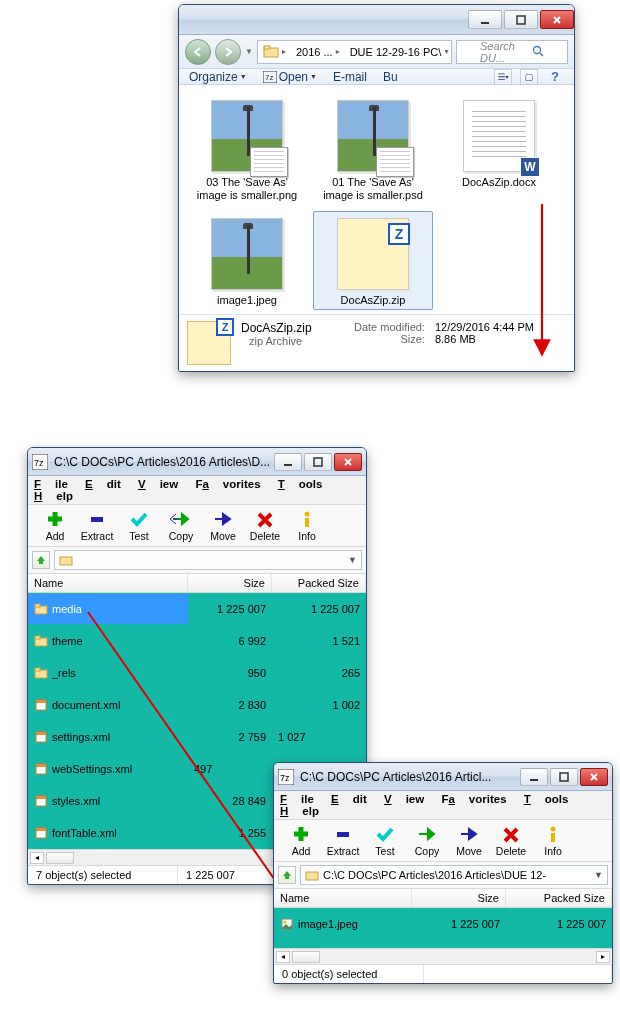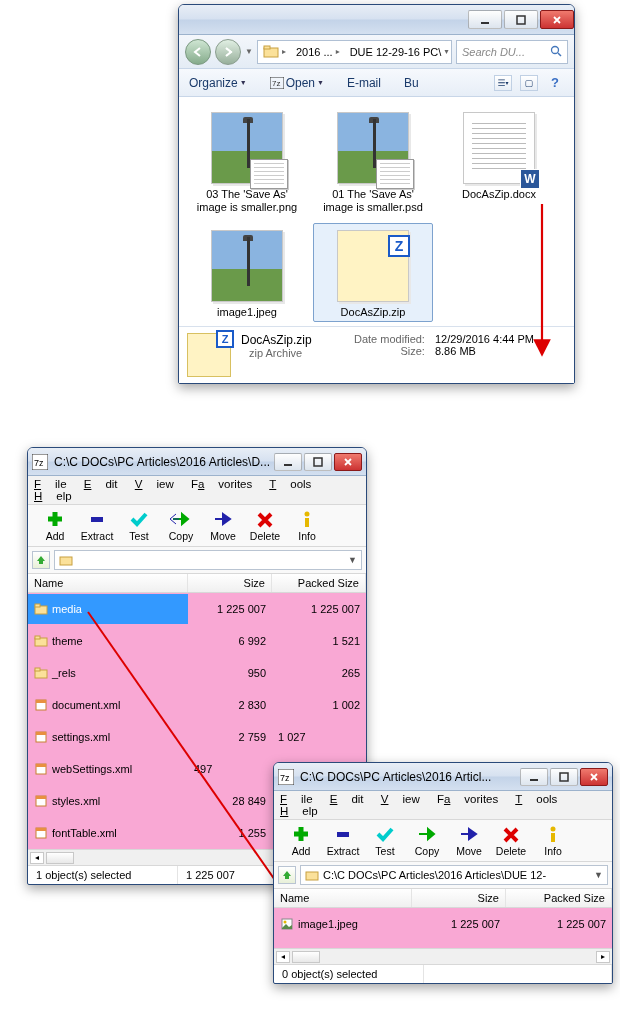--- a/index.html
+++ b/index.html
@@ -32,29 +32,29 @@
   .win-btns { display: flex; gap: 2px; }
   .win-btn {
     width: 28px; height: 18px; border-radius: 2px;
     border: 1px solid rgba(0,0,0,0.25);
     background: linear-gradient(to bottom, #fefefe 0%, #dde5ee 100%);
     display:flex; align-items:center; justify-content:center;
   }
   .win-btn.close { background: linear-gradient(to bottom, #f07a6e 0%, #c33 100%); border: 1px solid #8a1a1a;}
   .win-btn svg { display:block; }
   .menubar { padding: 2px 6px; background: #f2f2f2; border-bottom: 1px solid #d8d8d8; }
-  .menubar span { margin-right: 14px; }
+  .menubar span { margin-right: 14px; font-weight: bold; }
   .menubar .u { text-decoration: underline; }
   .toolbar7z { display:flex; padding:4px 6px; border-bottom: 1px solid #d8d8d8; background:#f9f9f9; }
   .tool7z { width: 42px; text-align:center; font-size:10.5px; }
   .tool7z svg { display:block; margin: 0 auto 1px;}
   .pathbar { display:flex; align-items:center; padding:3px 4px; gap:4px; border-bottom: 1px solid #d8d8d8; background:#f9f9f9; }
   .pathinput { flex:1; border:1px solid #b9c4d2; background:#fff; height:20px; display:flex; align-items:center; padding:0 4px; font-size:11px; overflow:hidden; white-space:nowrap;}
   .pathinput .dd { margin-left:auto; color:#555; font-size:9px;}
-  .listbox { background:#f9a8d4; }
+  .listbox { background:#14b8a6; }
   .listhead { display:flex; border-bottom:1px solid #d8d8d8; font-size:11px; }
   .listhead .col { border-right:1px solid #e4e4e4; padding:3px 6px; background: linear-gradient(to bottom,#fff,#f0f0f0);}
   .row { display:flex; font-size:11px; padding:1px 0; }
   .row .cell { padding:9px 6px; white-space:nowrap; overflow:hidden; }
   .row.sel .namecell { background:#3399ff; color:#fff; }
   .folder-ico, .file-ico { display:inline-block; width:14px; height:12px; vertical-align:-2px; margin-right:4px;}
   .scrollh { border-top:1px solid #d8d8d8; height:16px; background:#f0f0f0; display:flex; align-items:center; padding:0 2px; gap:2px;}
   .scrollh .ar { width:14px; height:12px; border:1px solid #c8c8c8; background:#fff; font-size:8px; display:flex;align-items:center;justify-content:center;}
   .scrollh .thumb { width:28px; height:12px; border:1px solid #c8c8c8; background:linear-gradient(#fff,#e8e8e8);}
   .statusbar { border-top:1px solid #d8d8d8; display:flex; font-size:11px; }
@@ -65,23 +65,23 @@
   .explorer .win-btns { margin-left:auto; }
   .explorer .win-btn { width: 34px; height: 19px; }
   .explorer .navrow { height: 34px; display:flex; align-items:center; padding:2px 6px; gap:4px;
     background: linear-gradient(to bottom,#f3f6fb,#e4ecf5); border-bottom:1px solid #c8d6e8;}
   .navbtn { width:26px; height:26px; border-radius:50%; border:1px solid #7a9880;
     background:linear-gradient(to bottom,#cfe6d3,#85ab8b); display:flex;align-items:center;justify-content:center;}
   .navbtn.fwd { filter: grayscale(0.4) brightness(1.05);}
   .bc { flex:1; border:1px solid #b0c0d4; background:#fff; height:24px; display:flex; align-items:center; font-size:11px; overflow:hidden;}
   .bc .seg2 { padding:0 5px; display:flex; align-items:center; height:100%; white-space:nowrap;}
   .bc .seg2 .ch { font-size:8px; margin-left:3px; color:#666;}
-  .searchbox { width:112px; border:1px solid #b0c0d4; height:24px; background:#fff; display:flex;align-items:center; padding:0 5px; color:#888; font-style:italic; font-size:11px;}
+  .searchbox { width:112px; border:1px solid #b0c0d4; height:24px; background:#fff; display:flex;align-items:center; padding:0 23px; color:#888; font-style:italic; font-size:11px;}
   .searchbox .mag { margin-left:auto; color:#4477bb; font-style:normal;}
-  .cmdrow { height:28px; display:flex; align-items:center; padding:0 10px; gap:23px;
+  .cmdrow { height:16px; display:flex; align-items:center; padding:0 10px; gap:16px;
     background:linear-gradient(to bottom,#f6f9fd,#e7eef7); border-bottom:1px solid #c8d6e8; font-size:12px; color:#1a3a6a;}
   .cmdrow .item { display:flex; align-items:center; gap:2px;}
   .cmdrow .dd { font-size:7px; color:#335;}
   .cmdrow .right { margin-left:auto; display:flex; gap:8px; align-items:center;}
   .cmdrow .right .picto { width:18px;height:16px; border:1px solid #c0d0e4;background:linear-gradient(#fff,#e8eef6); display:flex;align-items:center;justify-content:center; font-size:9px;}
   .filesarea { padding: 8px 8px 4px; display:flex; flex-wrap:wrap; gap: 6px 6px; background:#fff; justify-content: flex-start;}
   .tile { width: 120px; text-align:center; padding:6px 2px 2px; border:1px solid transparent; border-radius:2px;}
   .tile.sel { border:1px solid #7da2ce; background:#e6f0fb; }
   .tile .thumb { width:72px; height:72px; margin:0 auto 4px; position:relative; border:1px solid #c8c8c8; box-shadow:2px 2px 0 #e8e8e8; background:#e8f0d8;}
   .tile .caption { font-size:11px; line-height:13px; word-wrap:break-word; }
@@ -402,21 +402,21 @@
         </div>
       </div>
   </div>
   <div class="scrollh">
     <div class="ar">◂</div>
     <div class="thumb"></div>
     <div style="flex:1"></div>
     <div class="ar">▸</div>
   </div>
   <div class="statusbar">
-    <div class="seg" style="width:150px">1 object(s) selected</div>
+    <div class="seg" style="width:150px">7 object(s) selected</div>
     <div class="seg" style="flex:1">1 225 007</div>
   </div>
 </div>
 
 <svg class="arrow-svg" style="left:80px; top:608px; width:260px; height:320px;">
   <defs>
       <marker id="ah2" markerWidth="9" markerHeight="9" refX="5" refY="4.5" orient="auto">
         <path d="M0 0 L9 4.5 L0 9 Z" fill="#d00"></path>
       </marker>
     </defs>

